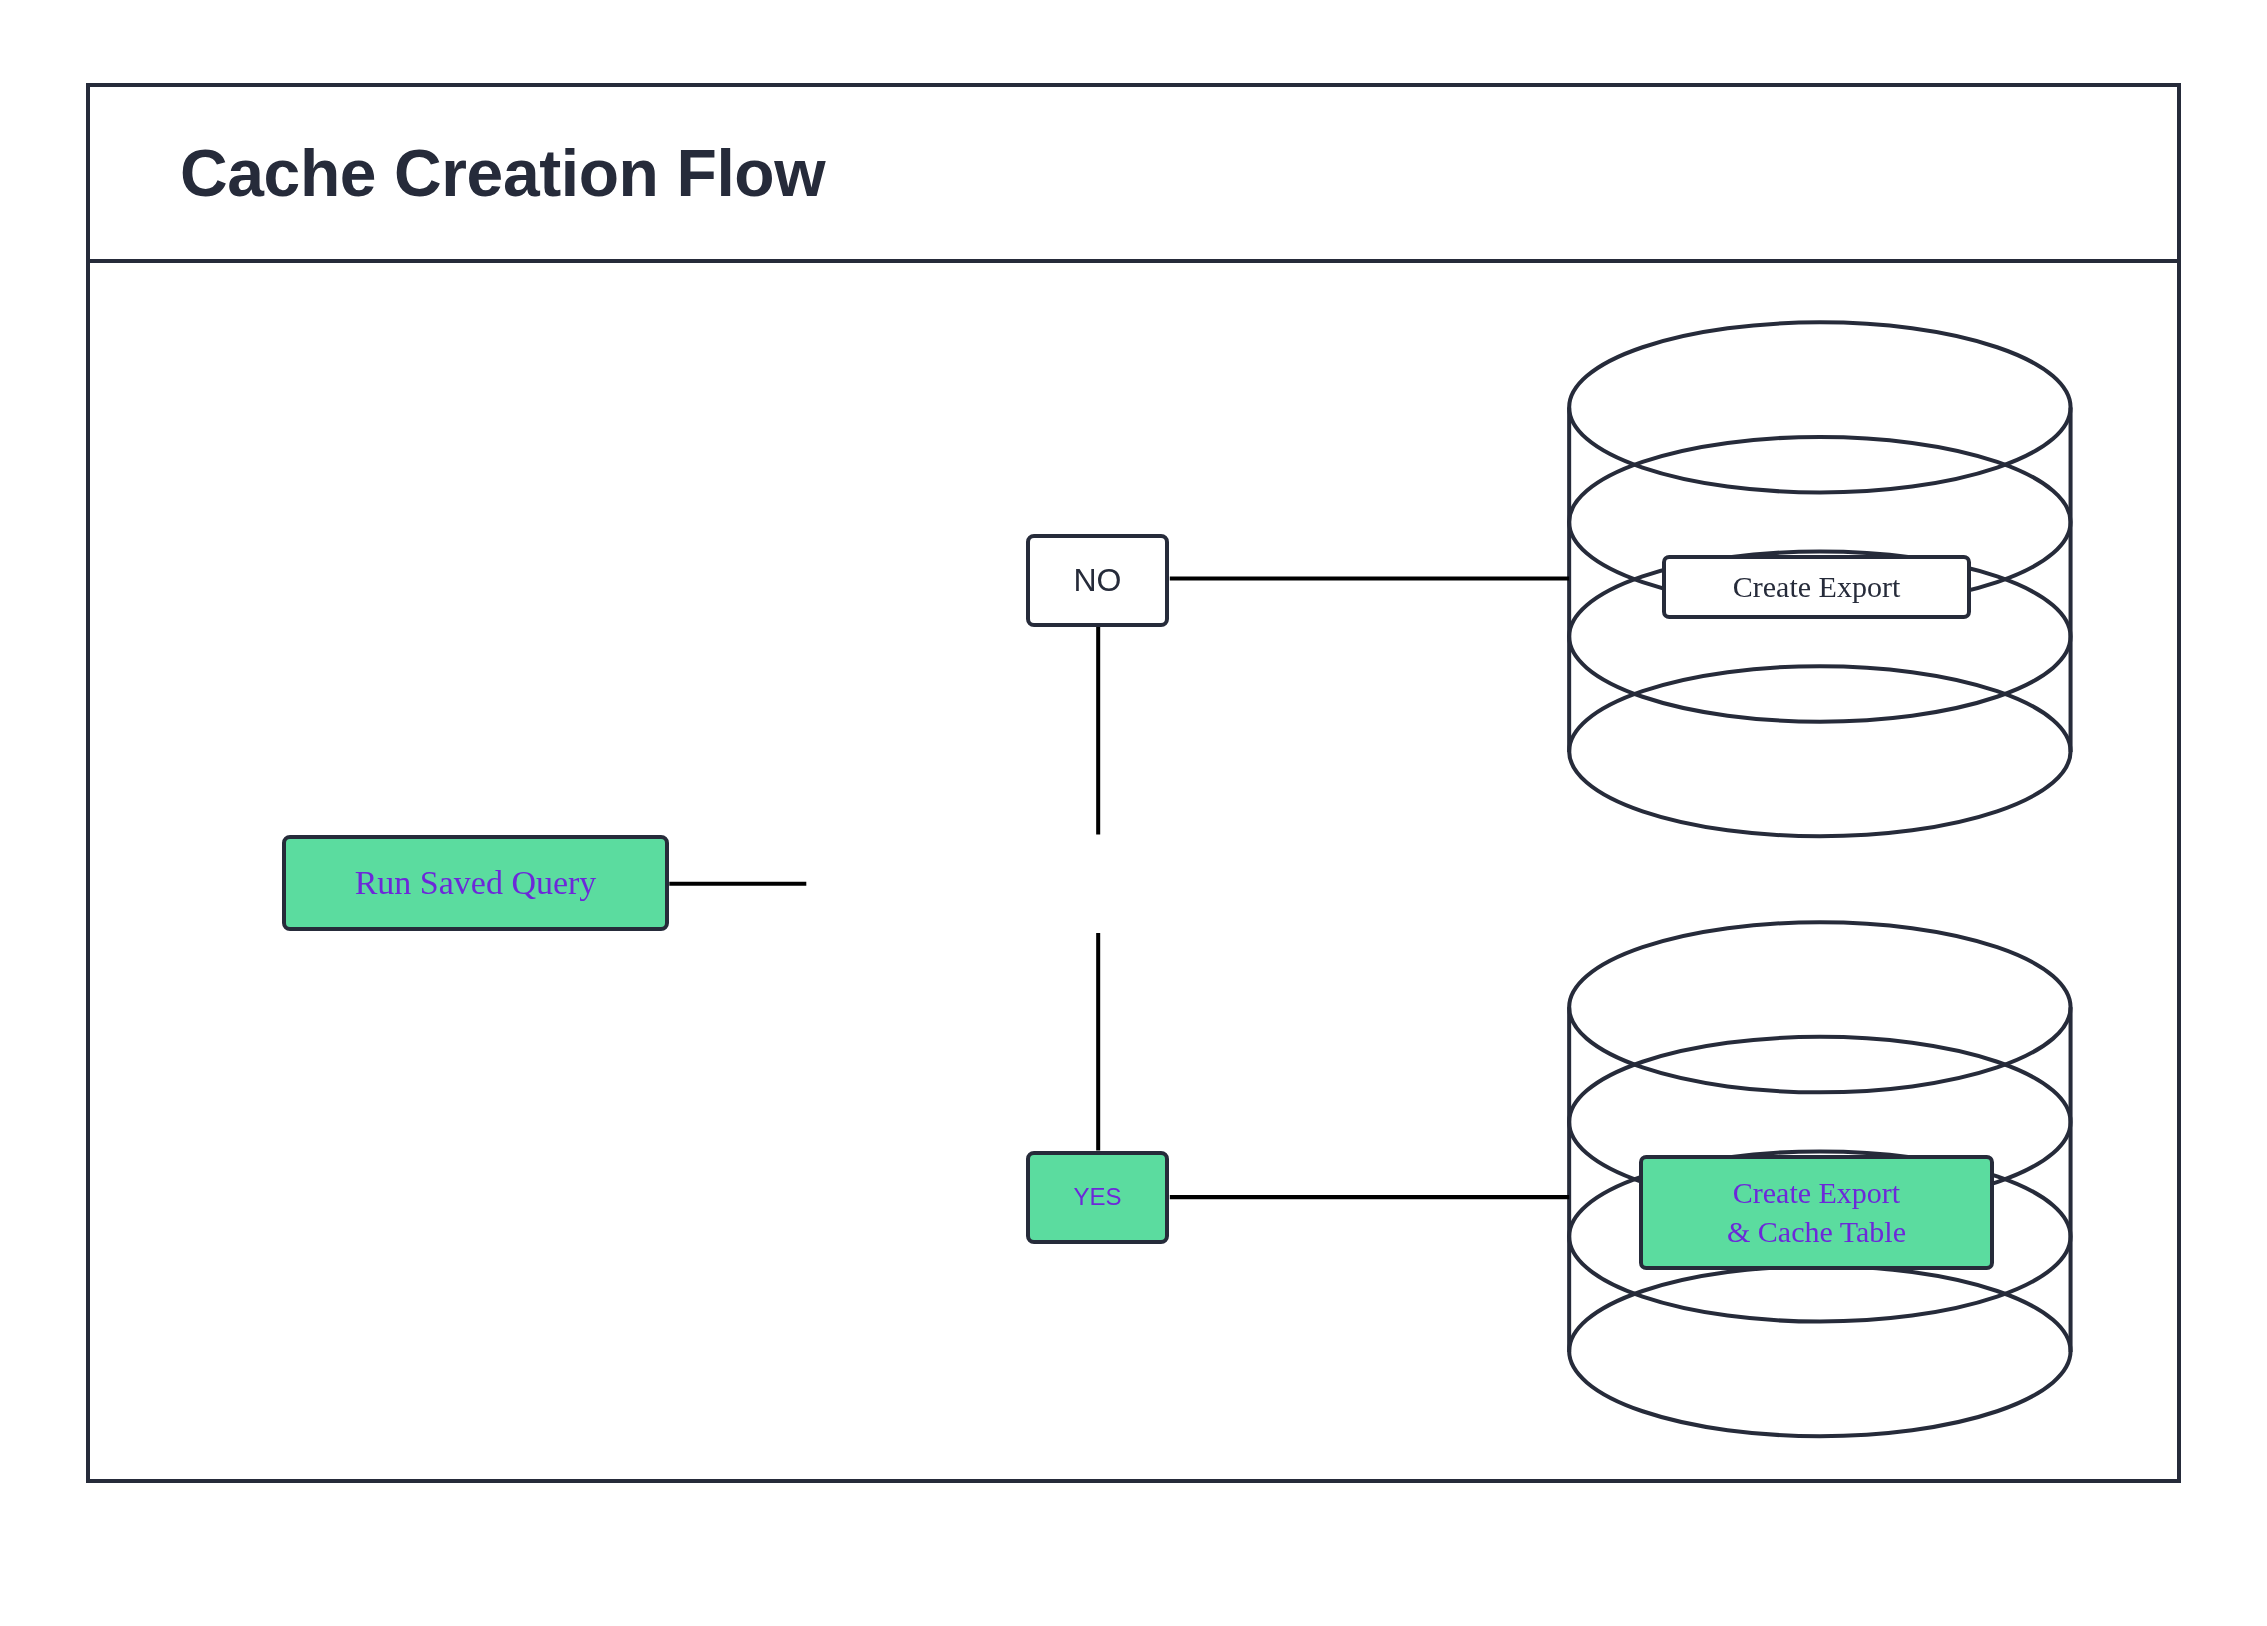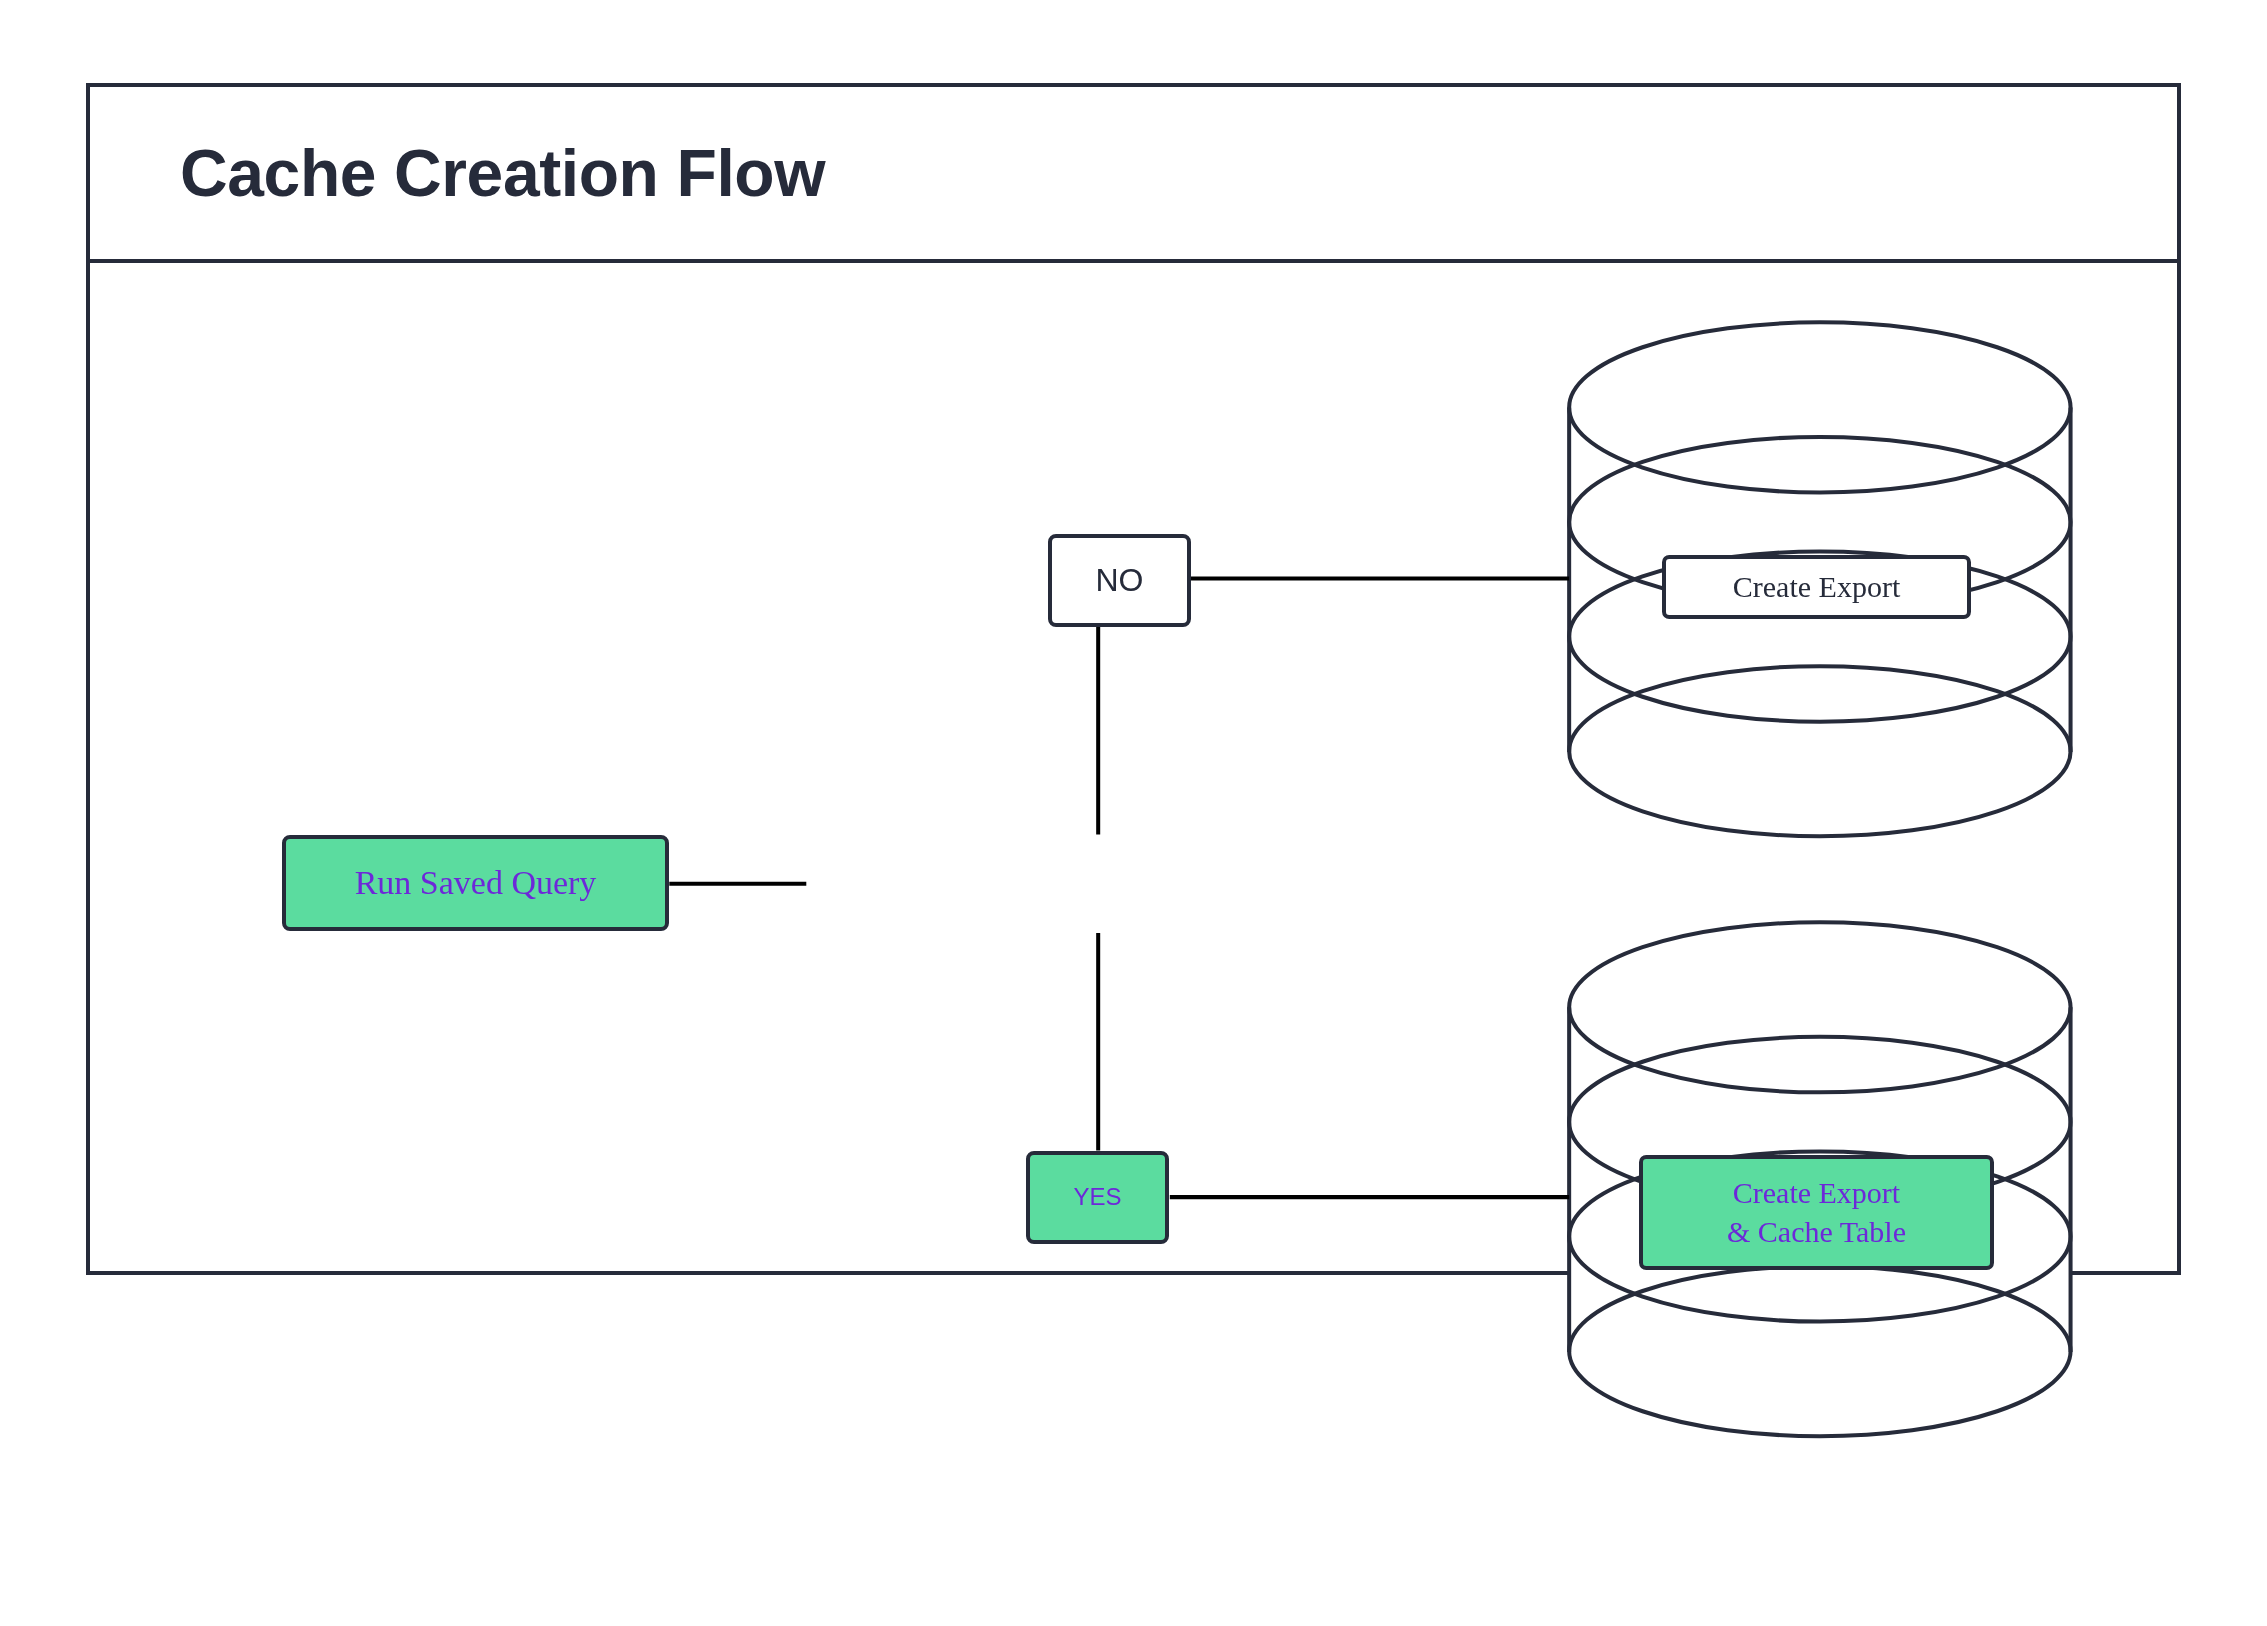--- a/index.html
+++ b/index.html
@@ -19,21 +19,21 @@
     height: 1626px;
     background: #ffffff;
   }
 
   
   .frame {
     position: absolute;
     left: 86px;
     top: 83px;
     width: 2095px;
-    height: 1192px;
+    height: 1400px;
     border: 4.5px solid #262B3A;
     box-sizing: border-box;
     background: #ffffff;
   }
   .frame-header {
     position: absolute;
     left: 0;
     top: 0;
     right: 0;
     height: 176px;
@@ -114,21 +114,20 @@
     left: 806px; top: 835px;
     width: 612px; height: 99px;
     font-size: 34px;
     border-radius: 10.7px;
   }
   #node-label-no {
     left: 1026px; top: 534px;
     width: 143px; height: 93px;
     font-family: "Liberation Sans", sans-serif;
     font-size: 32px;
-    margin-left: 22px;
   }
   #node-label-yes {
     left: 1026px; top: 1151px;
     width: 143px; height: 93px;
     font-family: "Liberation Sans", sans-serif;
     font-size: 24px;
   }
   #node-create-export {
     left: 1662px; top: 555px;
     width: 309px; height: 64px;

